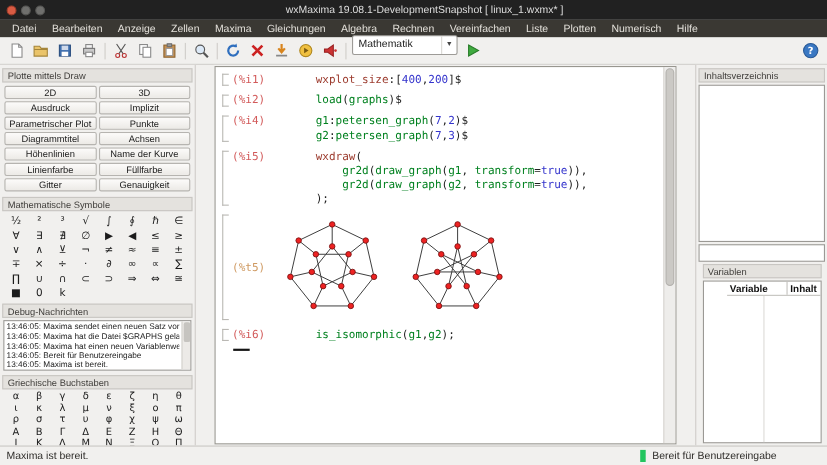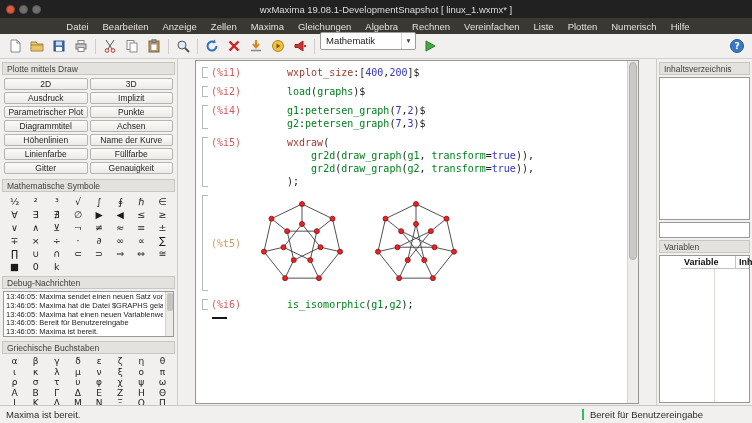--- a/index.html
+++ b/index.html
@@ -9,38 +9,38 @@
 
   
   .titlebar { height:18px; background:#212121; display:flex; align-items:center; position:relative; flex:none; }
   .win-controls { display:flex; gap:4px; margin-left:6px; z-index:2; }
   .win-btn { width:9px; height:9px; border-radius:50%; display:inline-block; }
   .win-close { background:#d85b43; border:1px solid #a33f2c; }
   .win-minmax { background:#6f6f6d; border:1px solid #565654; }
   .title-text { position:absolute; left:0; right:16px; text-align:center; color:#dedede; font-size:9.5px;margin-left:36px; }
 
   
-  .menubar { height:16px; background:#3a3833; display:flex; align-items:center; padding-left:4px; flex:none;justify-content:center; }
+  .menubar { height:16px; background:#3a3833; display:flex; align-items:center; padding-left:4px; flex:none; }
   .menu-item { color:#e3e0da; font-size:9.5px; padding:1px 7px; white-space:nowrap; }
 
   
   .toolbar { height:25px; background:#f1f0ee; border-bottom:1px solid #d2d0cc; display:flex; align-items:center; padding:0 4px; flex:none; }
   .tb-icons { display:flex; align-items:center; }
   .tb-btn { width:22px; height:21px; display:flex; align-items:center; justify-content:center; border-radius:3px; flex:none; }
   .tb-btn svg { width:16px; height:16px; }
   .tb-sep { width:1px; height:15px; background:#cfcdc9; margin:0 3px; flex:none; }
   .combo { width:96px; height:18px; background:#fff; border:1px solid #9d9b97; border-radius:2px; display:flex; align-items:center; font-size:9.5px; color:#222; padding-left:5px; margin:0 3px 11px 2px; }
   .combo-arrow { margin-left:auto; width:14px; height:16px; border-left:1px solid #d9d7d3; display:flex; align-items:center; justify-content:center; font-size:6.5px; color:#444; }
   .tb-spacer { flex:1; }
 
   
   .content { flex:1; display:flex; min-height:0;gap:16px; }
 
   .left-sidebar { width:178px; flex:none; background:#f1f0ee; border-right:1px solid #cfcdc9; display:flex; flex-direction:column; padding:1px 2px; overflow:hidden; }
-  .right-sidebar { width:96px; flex:none; background:#f1f0ee; border-left:1px solid #cfcdc9; display:flex; flex-direction:column; padding:1px 2px; overflow:hidden; }
+  .right-sidebar { width:120px; flex:none; background:#f1f0ee; border-left:1px solid #cfcdc9; display:flex; flex-direction:column; padding:1px 2px; overflow:hidden;align-items:center; }
 
   .panel-caption { height:13px; background:#e4e2de; border:1px solid #c8c6c2; font-size:8.5px; color:#3f3d3a; display:flex; align-items:center; padding:0 4px; margin-top:2px; flex:none; white-space:nowrap; overflow:hidden; }
 
   .draw-grid { display:grid; grid-template-columns:1fr 1fr; gap:2px; padding:3px 2px; }
   .draw-btn { height:12px; font-size:8.5px; background:linear-gradient(#fcfbfa,#eceae6); border:1px solid #b6b4b0; border-radius:2px; color:#222; display:flex; align-items:center; justify-content:center; white-space:nowrap; overflow:hidden; }
 
   .sym-grid { display:grid; grid-template-columns:repeat(8,1fr); padding:3px 2px 2px 2px; row-gap:1px; }
   .sym-cell { height:12px; font-size:9.5px; font-family:"DejaVu Sans", sans-serif; display:flex; align-items:center; justify-content:center; color:#1b1b1b; }
 
   .dbg-box { margin:2px 1px; background:#fff; border:1px solid #9b9995; height:46px; position:relative; overflow:hidden; padding:1px 10px 1px 2px; }
@@ -84,21 +84,21 @@
   .vars-header { display:flex; border-bottom:1px solid #c4c2be; font-size:9px; font-weight:bold; color:#111; flex:none;margin-left:21px; }
   .vh-cell { padding:1px 3px; }
   .vh-left { width:55px; border-right:1px solid #c4c2be; flex:none; }
   .vars-body { flex:1; display:flex; min-height:0; }
   .vb-left { width:55px; border-right:1px solid #dddbd7; flex:none; }
   .vb-right { flex:1; }
 
   
   .statusbar { height:18px; background:#f1f0ee; border-top:1px solid #c9c7c3; display:flex; align-items:center; font-size:9.5px; color:#2e2c29; flex:none; }
   .status-left { flex:1; padding:0 6px; white-space:nowrap; overflow:hidden; }
-  .status-right { width:170px; flex:none; border-left:2px solid #22c55e; padding:0 6px; white-space:nowrap; overflow:hidden; }
+  .status-right { width:170px; flex:none; border-left:5px solid #22c55e; padding:0 6px; white-space:nowrap; overflow:hidden; }
 </style>
 </head>
 <body>
 
 <div class="app">
 
   <div class="titlebar">
     <div class="win-controls">
       <span class="win-btn win-close"></span>
       <span class="win-btn win-minmax"></span>

